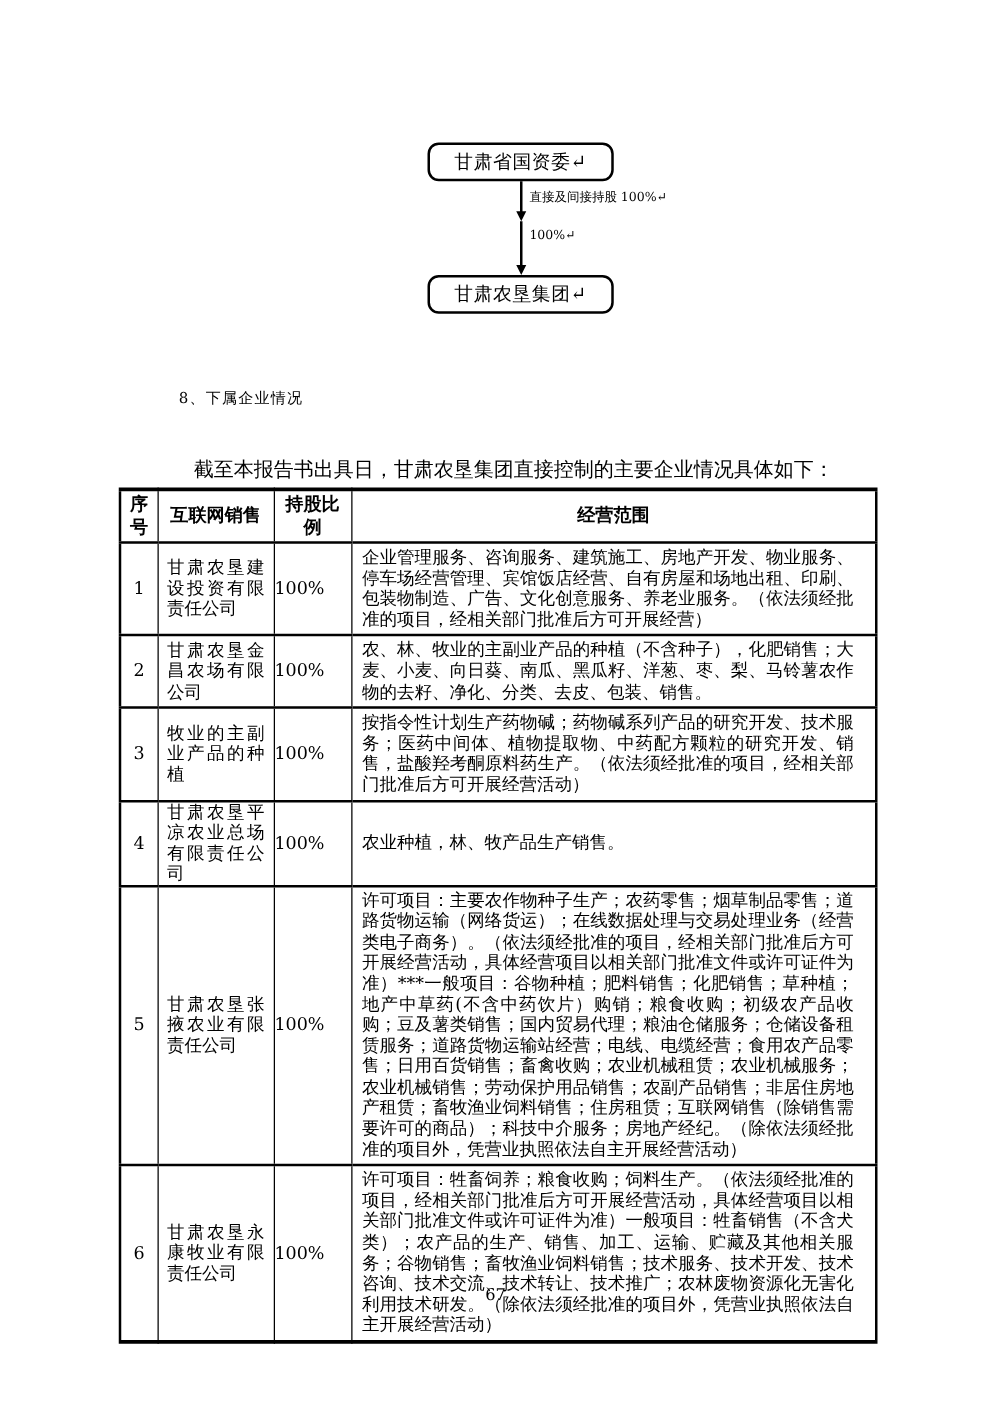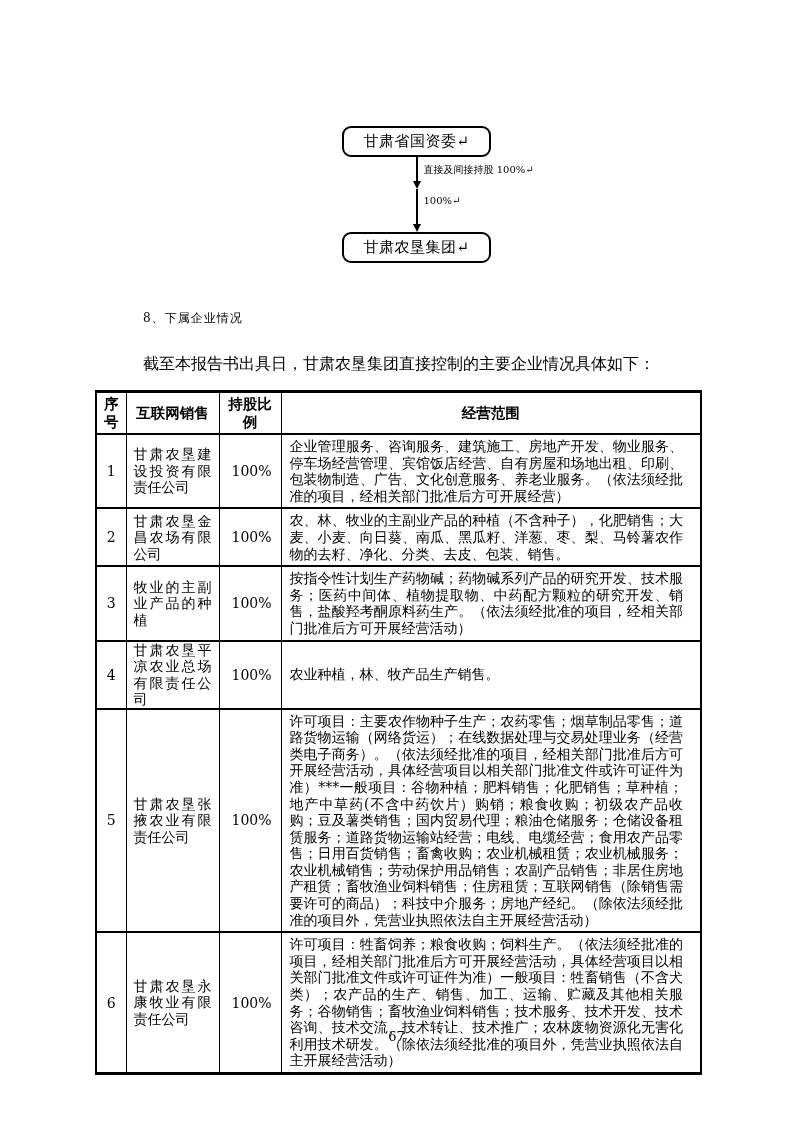--- a/index.html
+++ b/index.html
@@ -6,21 +6,21 @@
   .page {
     position:relative;
     width:793px; height:1122px;
     background:#ffffff;
     color:#000;
     font-family:"DejaVu Serif","Liberation Serif",serif;
     overflow:hidden;
   }
 
   
-  .flowchart { position:absolute; left:342px; top:126px; width:149px; }
+  .flowchart { position:absolute; left:342px; top:114px; width:149px; }
   .fc-box {
     box-sizing:border-box;
     width:149px; height:31px;
     border:2px solid #000;
     border-radius:9px;
     display:flex; align-items:center; justify-content:center;
     font-size:15px;
     letter-spacing:0.5px;
     background:#fff;
     white-space:nowrap;
@@ -45,21 +45,21 @@
   }
 
   
   .heading {
     position:absolute; left:143px; top:310px;
     margin:0; font-size:12px; font-weight:normal;
     letter-spacing:1px;
   }
   .intro {
     position:absolute; left:143px; top:354px;
-    margin:0; font-size:16px; white-space:nowrap;text-align:center;
+    margin:12px; font-size:16px; white-space:nowrap;text-align:center;
   }
 
   
   table.subs {
     position:absolute; left:95px; top:390px;
     width:605px;
     border-collapse:collapse;
     table-layout:fixed;
     font-size:14px;
     border:2px solid #000;
@@ -75,21 +75,21 @@
   }
   .subs th {
     font-weight:bold;
     text-align:center;
     padding:2px 6px;
     line-height:18px;
     font-size:14.5px;
   }
   .c-no    { text-align:center; padding:2px; }
   .c-name  { padding:0 7px; line-height:16.5px; text-align:justify; }
-  .c-ratio { text-align:left; padding:12px;margin-top:28px; }
+  .c-ratio { text-align:left; padding:0;margin-top:28px; }
   .c-scope { padding:3px 17px 3px 8px; line-height:16.6px; text-align:justify; }
 
   .page-number {
     position:absolute; top:1029px; left:0;
     width:100%; text-align:center;
     font-size:13px;
   }
 </style>
 </head>
 <body>

